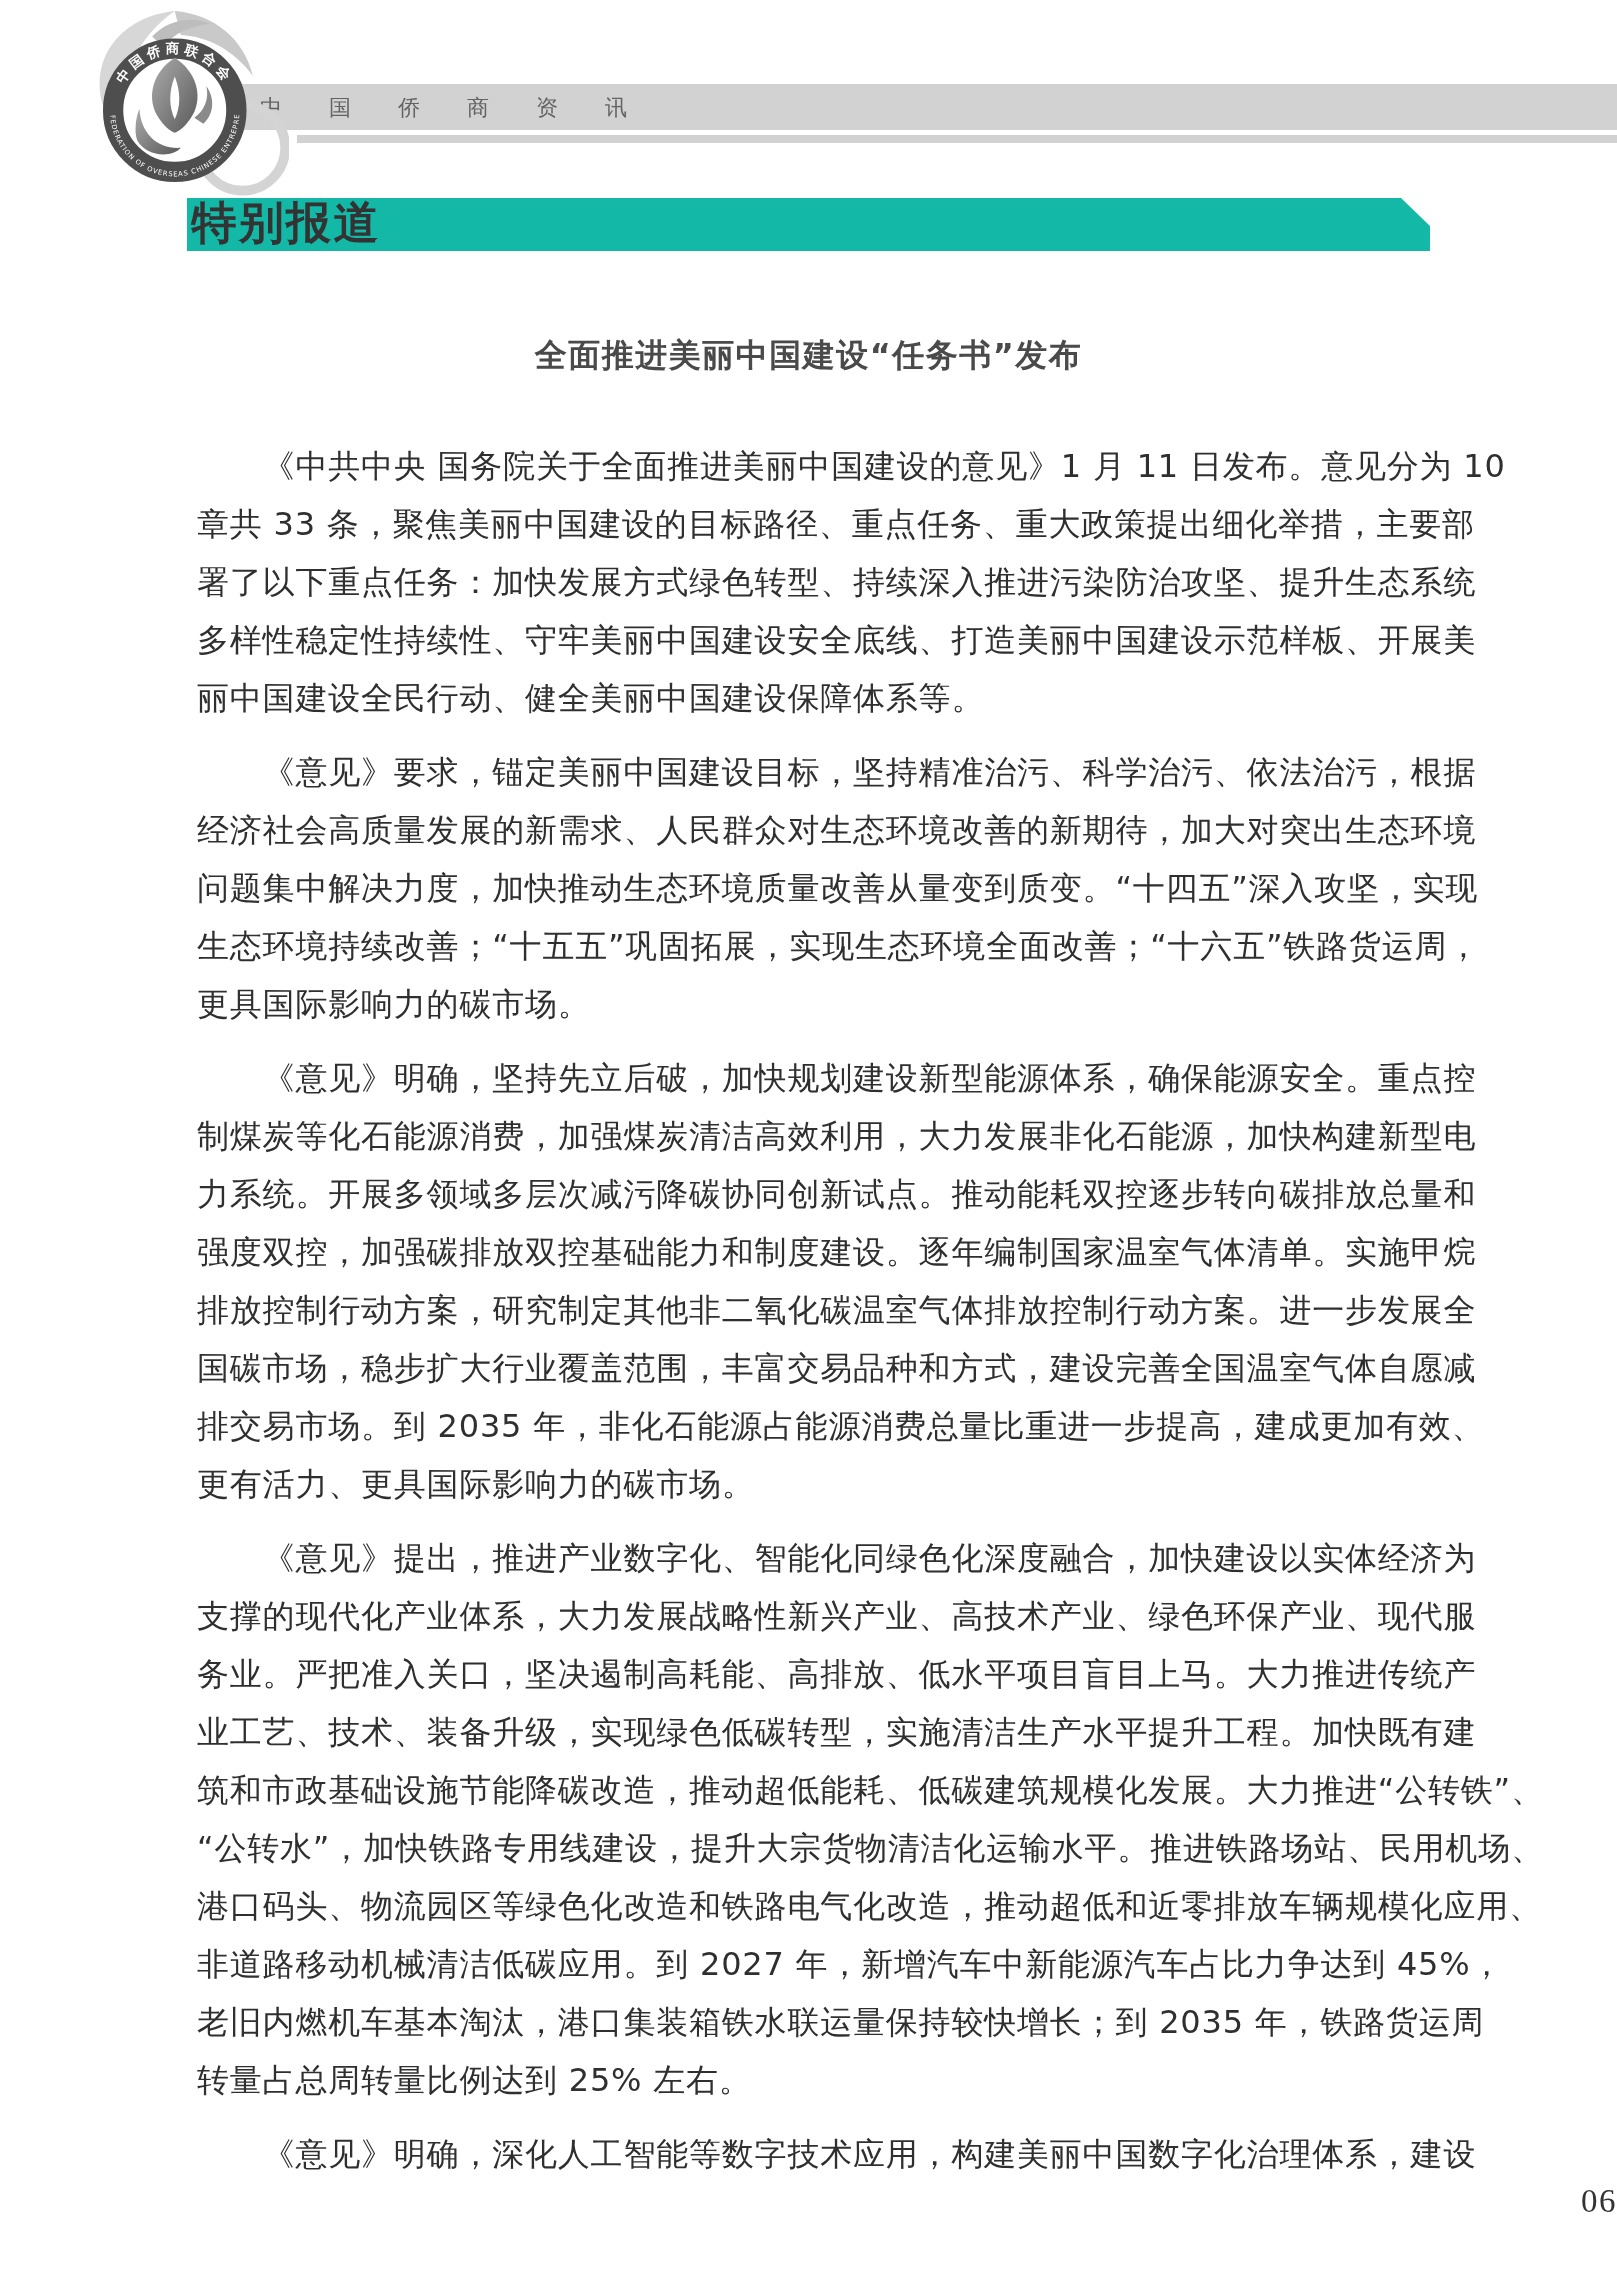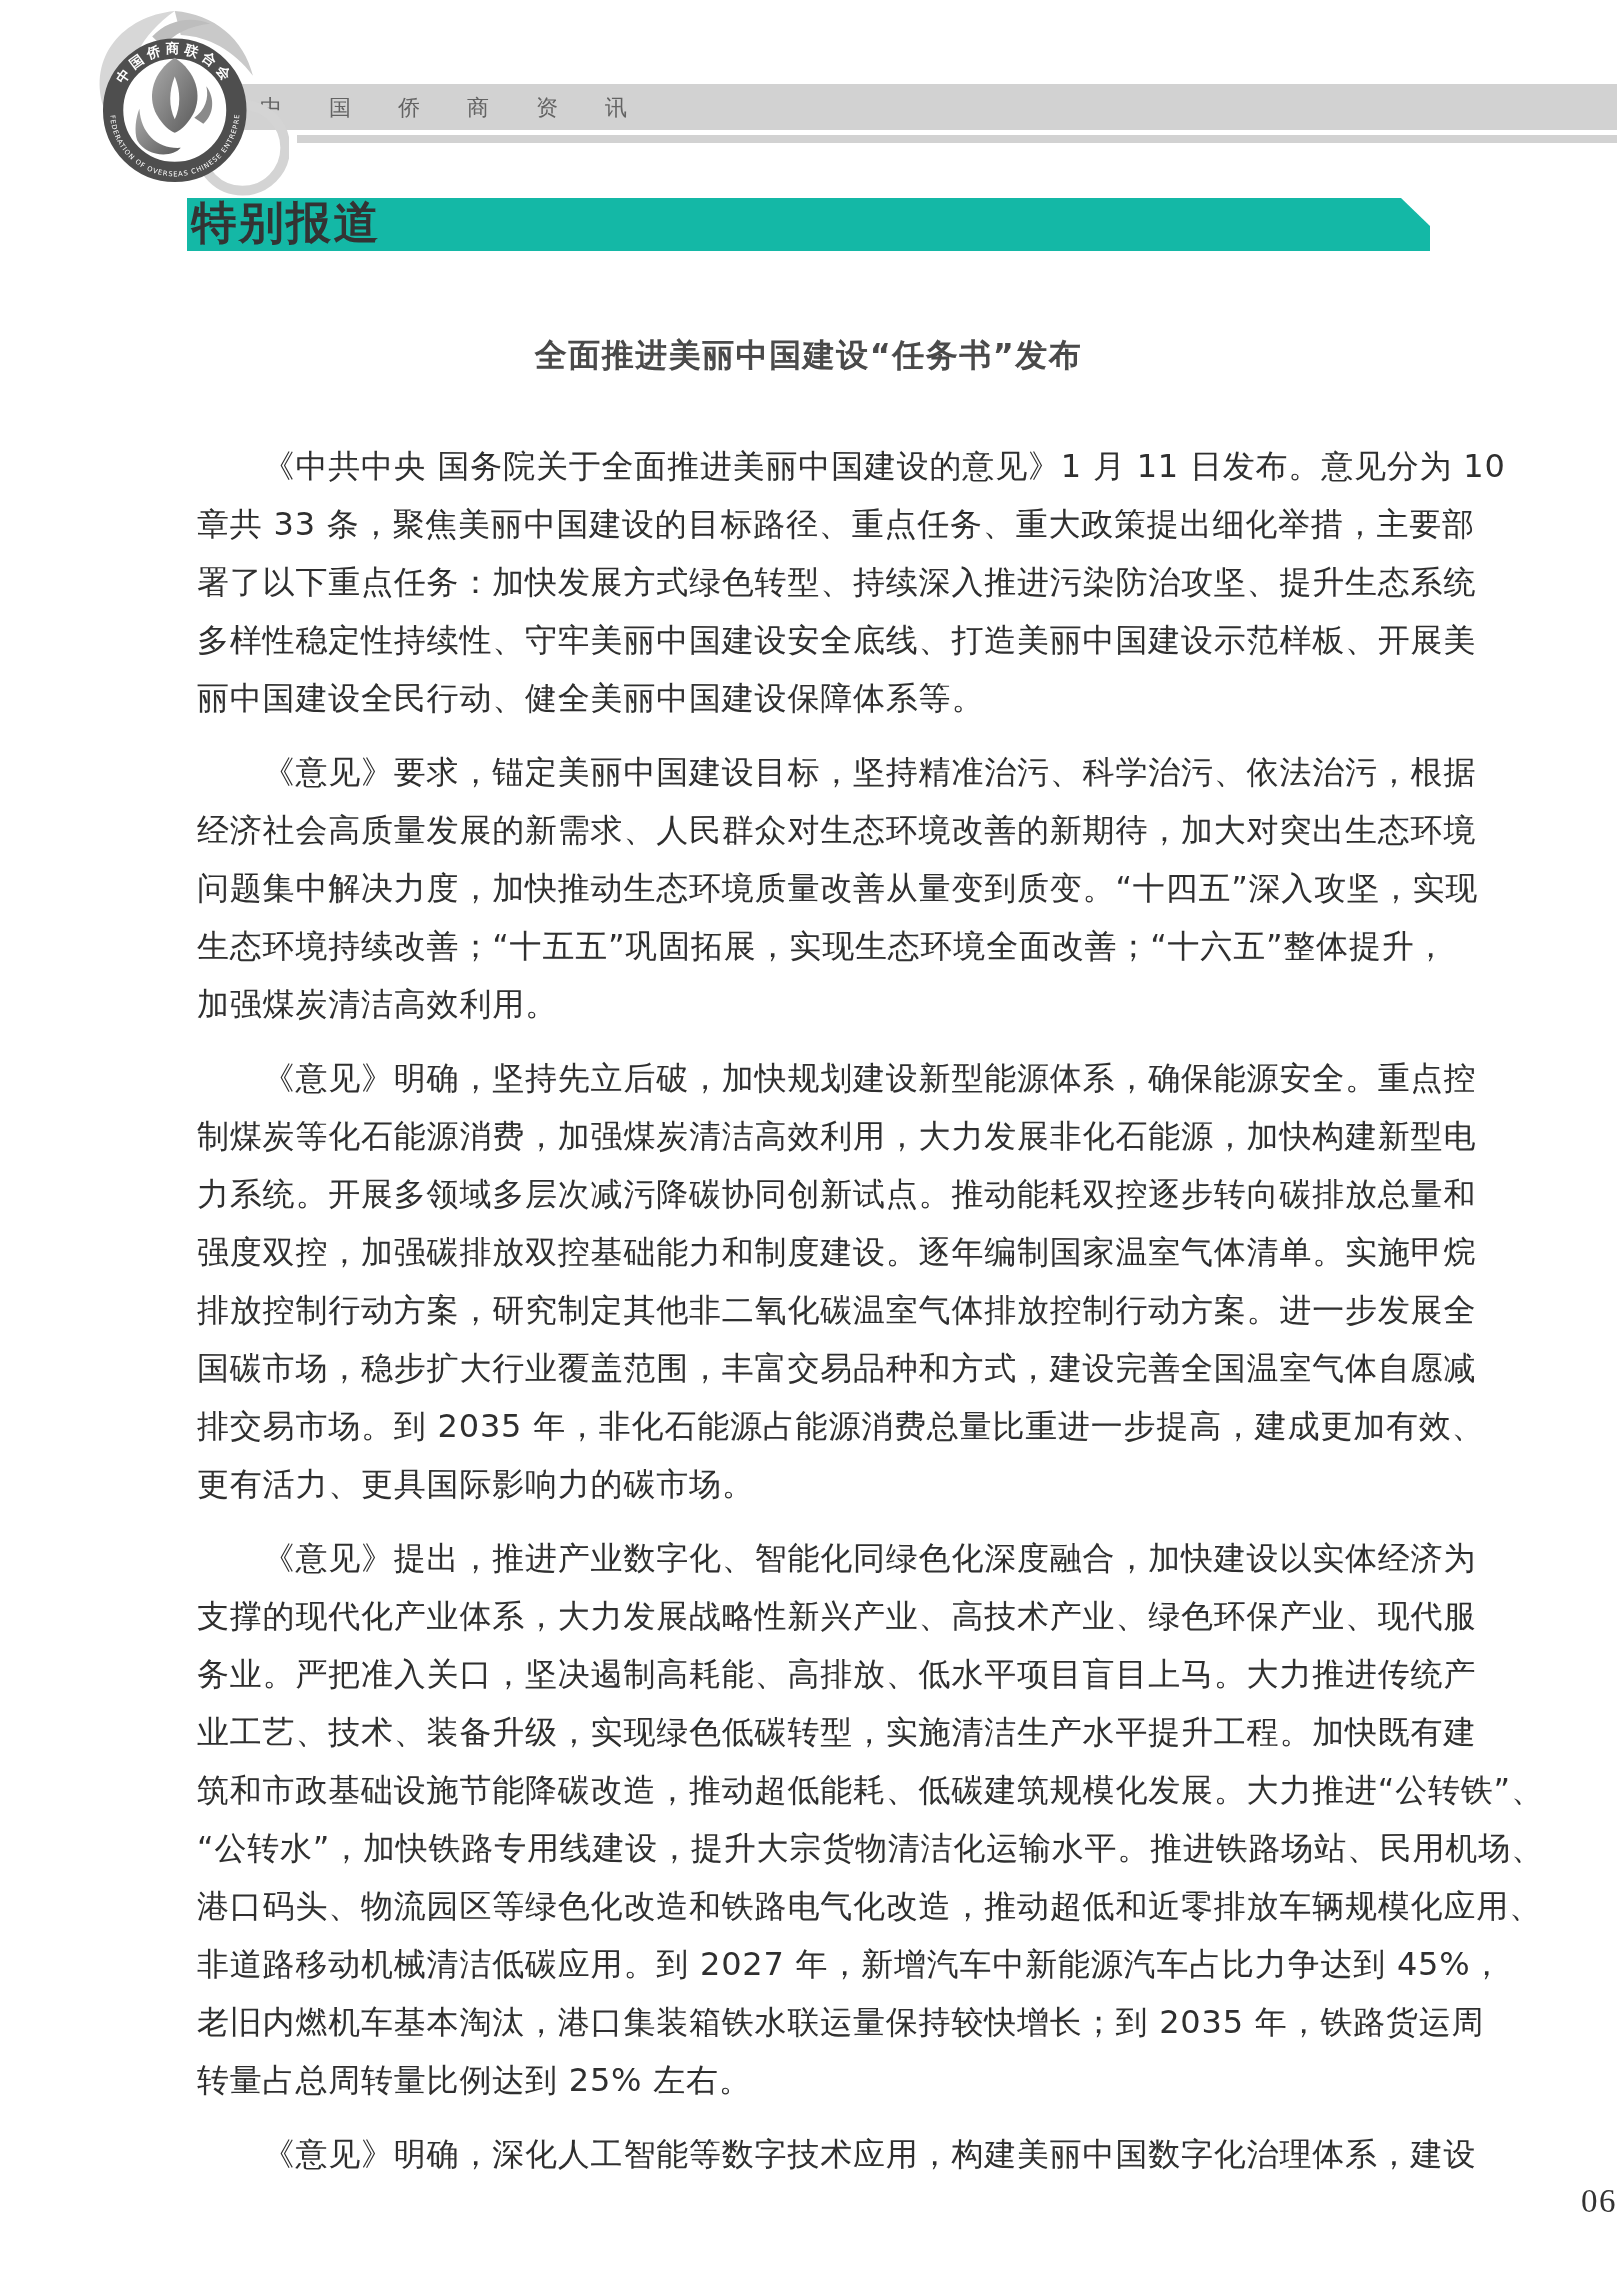--- a/index.html
+++ b/index.html
@@ -115,22 +115,22 @@
         <div class="line">　　《中共中央 国务院关于全面推进美丽中国建设的意见》1 月 11 日发布。意见分为 10</div>
         <div class="line">章共 33 条，聚焦美丽中国建设的目标路径、重点任务、重大政策提出细化举措，主要部</div>
         <div class="line">署了以下重点任务：加快发展方式绿色转型、持续深入推进污染防治攻坚、提升生态系统</div>
         <div class="line">多样性稳定性持续性、守牢美丽中国建设安全底线、打造美丽中国建设示范样板、开展美</div>
         <div class="line">丽中国建设全民行动、健全美丽中国建设保障体系等。</div>
       </div>
       <div class="para">
         <div class="line">　　《意见》要求，锚定美丽中国建设目标，坚持精准治污、科学治污、依法治污，根据</div>
         <div class="line">经济社会高质量发展的新需求、人民群众对生态环境改善的新期待，加大对突出生态环境</div>
         <div class="line">问题集中解决力度，加快推动生态环境质量改善从量变到质变。“十四五”深入攻坚，实现</div>
-        <div class="line">生态环境持续改善；“十五五”巩固拓展，实现生态环境全面改善；“十六五”整体提升，</div>
-        <div class="line">加强煤炭清洁高效利用。</div>
+        <div class="line">生态环境持续改善；“十五五”巩固拓展，实现生态环境全面改善；“十六五”铁路货运周，</div>
+        <div class="line">更具国际影响力的碳市场。</div>
       </div>
       <div class="para">
         <div class="line">　　《意见》明确，坚持先立后破，加快规划建设新型能源体系，确保能源安全。重点控</div>
         <div class="line">制煤炭等化石能源消费，加强煤炭清洁高效利用，大力发展非化石能源，加快构建新型电</div>
         <div class="line">力系统。开展多领域多层次减污降碳协同创新试点。推动能耗双控逐步转向碳排放总量和</div>
         <div class="line">强度双控，加强碳排放双控基础能力和制度建设。逐年编制国家温室气体清单。实施甲烷</div>
         <div class="line">排放控制行动方案，研究制定其他非二氧化碳温室气体排放控制行动方案。进一步发展全</div>
         <div class="line">国碳市场，稳步扩大行业覆盖范围，丰富交易品种和方式，建设完善全国温室气体自愿减</div>
         <div class="line">排交易市场。到 2035 年，非化石能源占能源消费总量比重进一步提高，建成更加有效、</div>
         <div class="line">更有活力、更具国际影响力的碳市场。</div>

